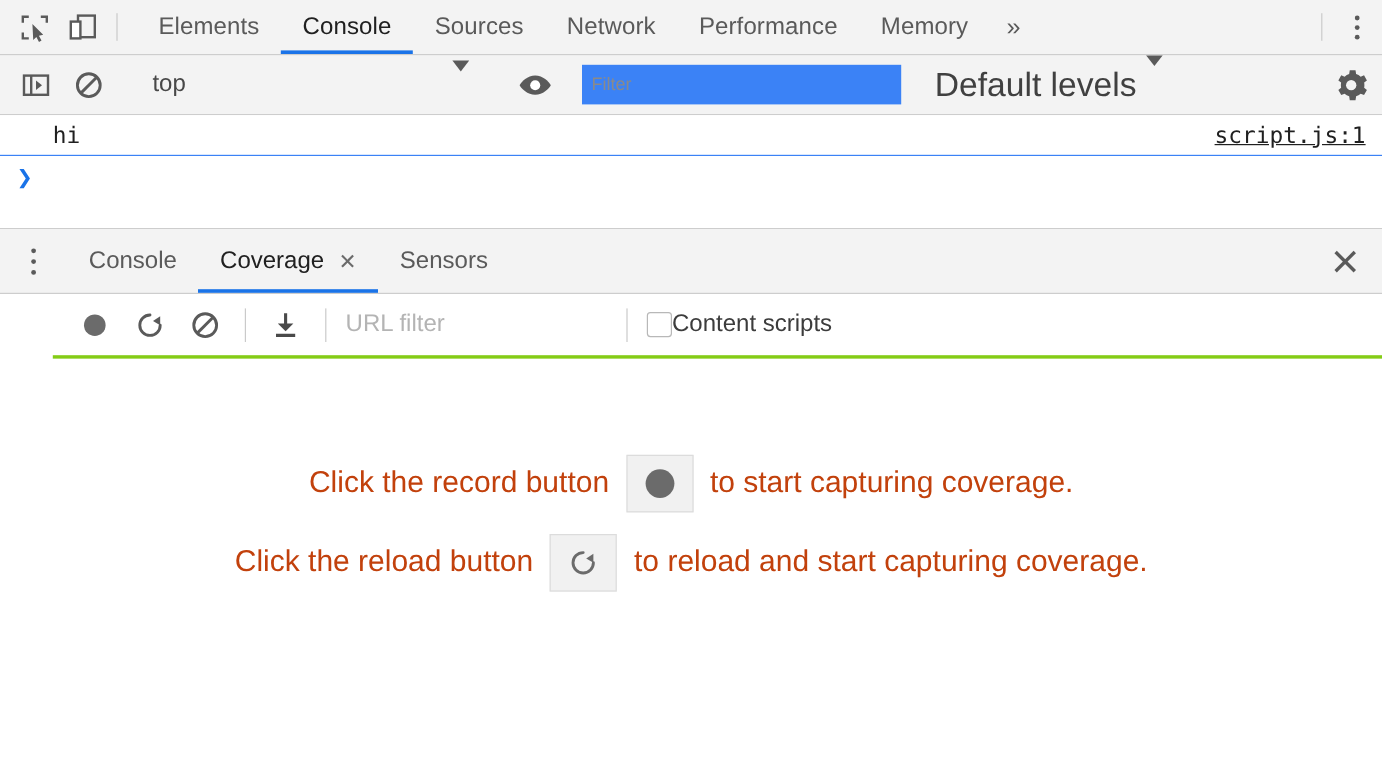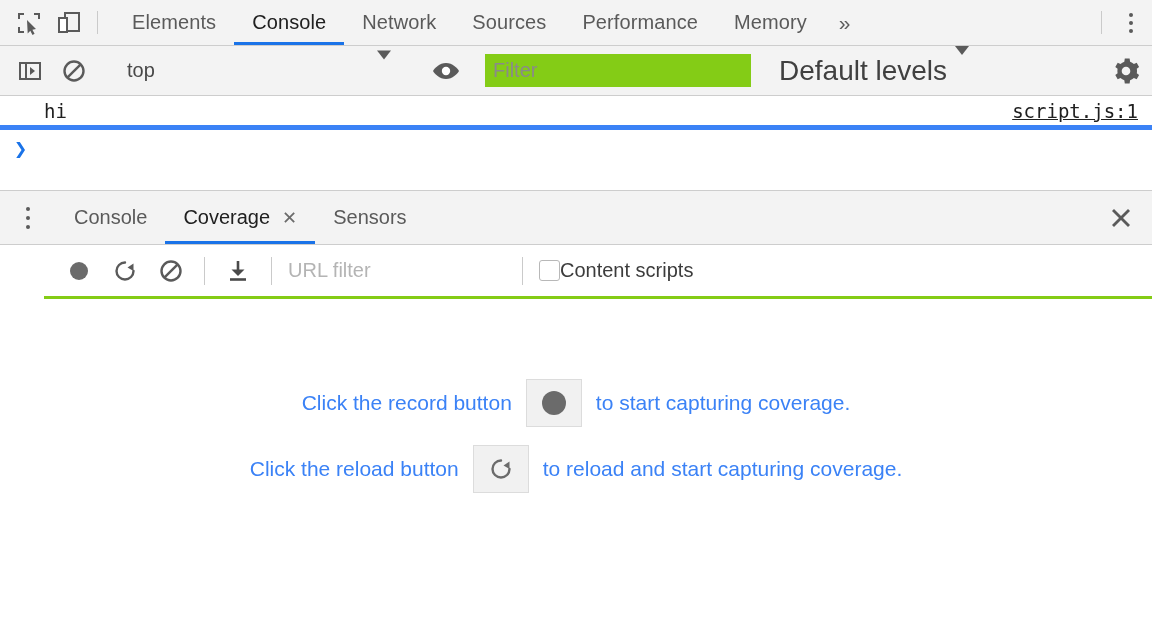--- a/index.html
+++ b/index.html
@@ -131,24 +131,24 @@
   }
   .caret-tri {
     width: 0; height: 0;
     border-left: 7px solid transparent;
     border-right: 7px solid transparent;
     border-top: 9px solid #5a5a5a;
   }
   .filter-input {
     width: 266px;
     height: 33px;
-    background: #84cc16;
+    background: #3b82f6;
     border: none;
     outline: none;
-    font-size: 20px;
+    font-size: 15px;
     font-family: "Liberation Sans", sans-serif;
     color: #202020;
     padding: 0 8px;
     box-sizing: border-box;
   }
   .filter-input::placeholder { color: #8a8a8a; }
   .levels-select {
     display: flex;
     align-items: center;
     gap: 8px;
@@ -170,21 +170,21 @@
     flex: 1 1 auto;
     background: #ffffff;
     overflow: hidden;
     position: relative;
   }
   .console-row {
     display: flex;
     align-items: center;
     justify-content: space-between;
     height: 34px;
-    border-bottom: 5px solid #3b82f6;
+    border-bottom: 1px solid #3b82f6;
     padding: 0 14px 0 44px;
     box-sizing: border-box;
   }
   .console-msg {
     font-family: "DejaVu Sans Mono", monospace;
     font-size: 19px;
     color: #202020;
   }
   .console-src {
     font-family: "DejaVu Sans Mono", monospace;
@@ -334,22 +334,22 @@
     flex-direction: column;
     align-items: center;
     justify-content: center;
     gap: 18px;
     padding-bottom: 18px;
   }
   .hint-line {
     display: flex;
     align-items: center;
     gap: 14px;
-    font-size: 21px;
-    color: #3b82f6;
+    font-size: 25px;
+    color: #c2410c;
   }
   .inline-btn {
     width: 56px;
     height: 48px;
     background: #f1f1f1;
     border: 1px solid #dcdcdc;
     display: flex;
     align-items: center;
     justify-content: center;
     cursor: pointer;
@@ -392,24 +392,24 @@
     <div class="vsep"></div>
 
     <div class="main-tabs">
       <div class="main-tab">
         <span>Elements</span>
       </div>
       <div class="main-tab active">
         <span>Console</span>
       </div>
       <div class="main-tab">
+        <span>Sources</span>
+      </div>
+      <div class="main-tab">
         <span>Network</span>
-      </div>
-      <div class="main-tab">
-        <span>Sources</span>
       </div>
       <div class="main-tab">
         <span>Performance</span>
       </div>
       <div class="main-tab">
         <span>Memory</span>
       </div>
       <div class="chev-more">
         <span>»</span>
       </div>

